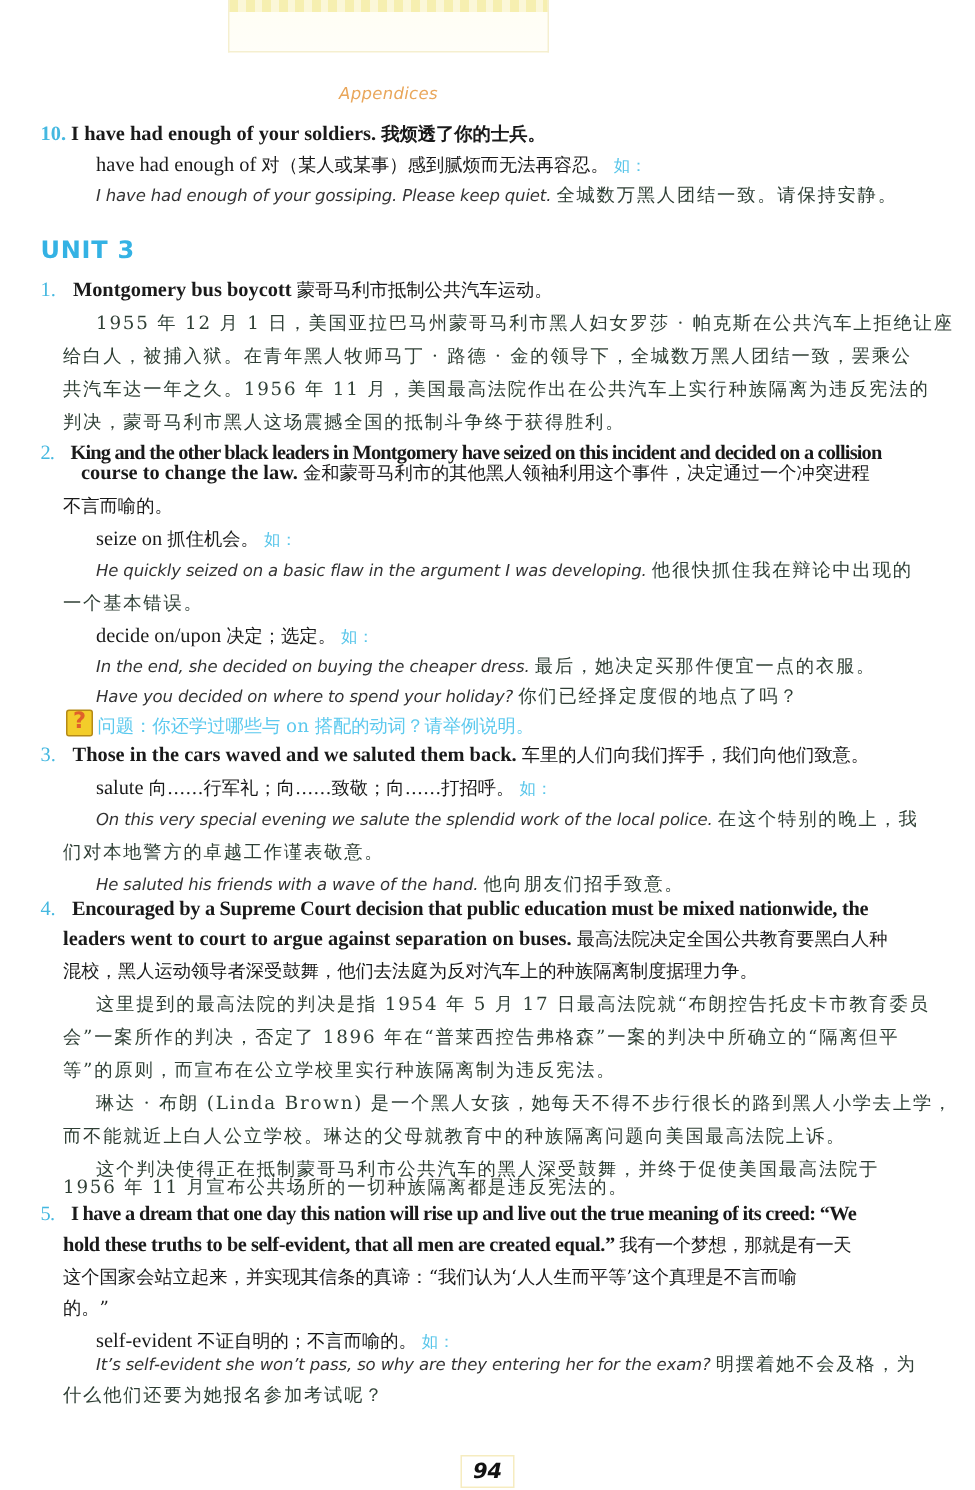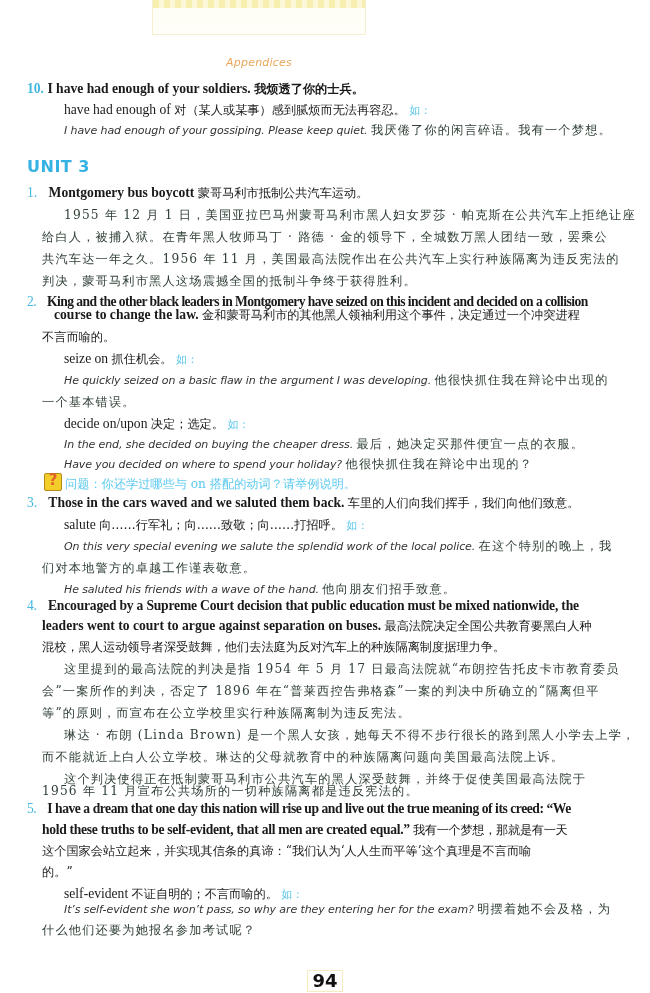--- a/index.html
+++ b/index.html
@@ -48,21 +48,21 @@
     background: #f3cd2a; border: 1px solid #b58a17; border-radius: 2px; position: relative; margin-right: 3px;
   }
   .qicon span {
     position: absolute; left: 0; top: -3px; width: 16px; text-align: center;
     font-family: "DejaVu Sans", sans-serif; font-weight: bold; font-size: 15px; color: #e0602a;
   }
   .question { font-family: "DejaVu Serif", serif; font-size: 12.2px; color: #5cc9ee; }
   .pagenum {
     position: absolute; left: 307px; top: 970px; width: 34px; height: 20px;
     border: 1px solid #f6ecc0; text-align: center;
-    font-family: "DejaVu Sans", sans-serif; font-weight: bold; font-size: 18px; line-height: 20px; color: #111;
+    font-family: "DejaVu Sans", sans-serif; font-weight: bold; font-size: 14px; line-height: 20px; color: #111; font-style: italic;
   }
 </style>
 </head>
 <body>
 
 <div class="header-banner">
   <div class="stripe"></div>
   <div class="header-title">Appendices</div>
 </div>
 
@@ -73,21 +73,21 @@
     <span>I have had enough of your soldiers.</span>
     <span class="cn" style="font-weight:bold">我烦透了你的士兵。</span>
   </div>
   <div class="line" style="left:64px;top:101px;text-align:right;">
     <span>have had enough of</span>
     <span class="cn">对（某人或某事）感到腻烦而无法再容忍。</span>
     <span class="ru">如：</span>
   </div>
   <div class="line" style="left:64px;top:121px;">
     <span class="eg-en">I have had enough of your gossiping. Please keep quiet.</span>
-    <span class="cn-light">我厌倦了你的闲言碎语。我有一个梦想。</span>
+    <span class="cn-light">全城数万黑人团结一致。请保持安静。</span>
   </div>
 
   <div class="unit">UNIT 3</div>
 
   <div class="line b" style="left:27px;top:184px;">
     <span class="num" style="margin-right:8px">1.</span>
     <span>Montgomery bus boycott</span>
     <span class="cn" style="font-weight:normal">蒙哥马利市抵制公共汽车运动。</span>
   </div>
   <div class="line cn-light" style="left:64px;top:206px;">1955 年 12 月 1 日，美国亚拉巴马州蒙哥马利市黑人妇女罗莎 · 帕克斯在公共汽车上拒绝让座</div>
@@ -120,21 +120,21 @@
     <span>decide on/upon</span>
     <span class="cn">决定；选定。</span>
     <span class="ru">如：</span>
   </div>
   <div class="line" style="left:64px;top:435px;">
     <span class="eg-en">In the end, she decided on buying the cheaper dress.</span>
     <span class="cn-light">最后，她决定买那件便宜一点的衣服。</span>
   </div>
   <div class="line" style="left:64px;top:455px;">
     <span class="eg-en">Have you decided on where to spend your holiday?</span>
-    <span class="cn-light">他很快抓住我在辩论中出现的？</span>
+    <span class="cn-light">你们已经择定度假的地点了吗？</span>
   </div>
   <div class="line" style="left:44px;top:473px;">
     <span class="qicon"><span>?</span></span><span class="question">问题：你还学过哪些与 on 搭配的动词？请举例说明。</span>
   </div>
 
   <div class="line b" style="left:27px;top:494px;">
     <span class="num" style="margin-right:8px">3.</span>
     <span>Those in the cars waved and we saluted them back.</span>
     <span class="cn" style="font-weight:normal">车里的人们向我们挥手，我们向他们致意。</span>
   </div>

